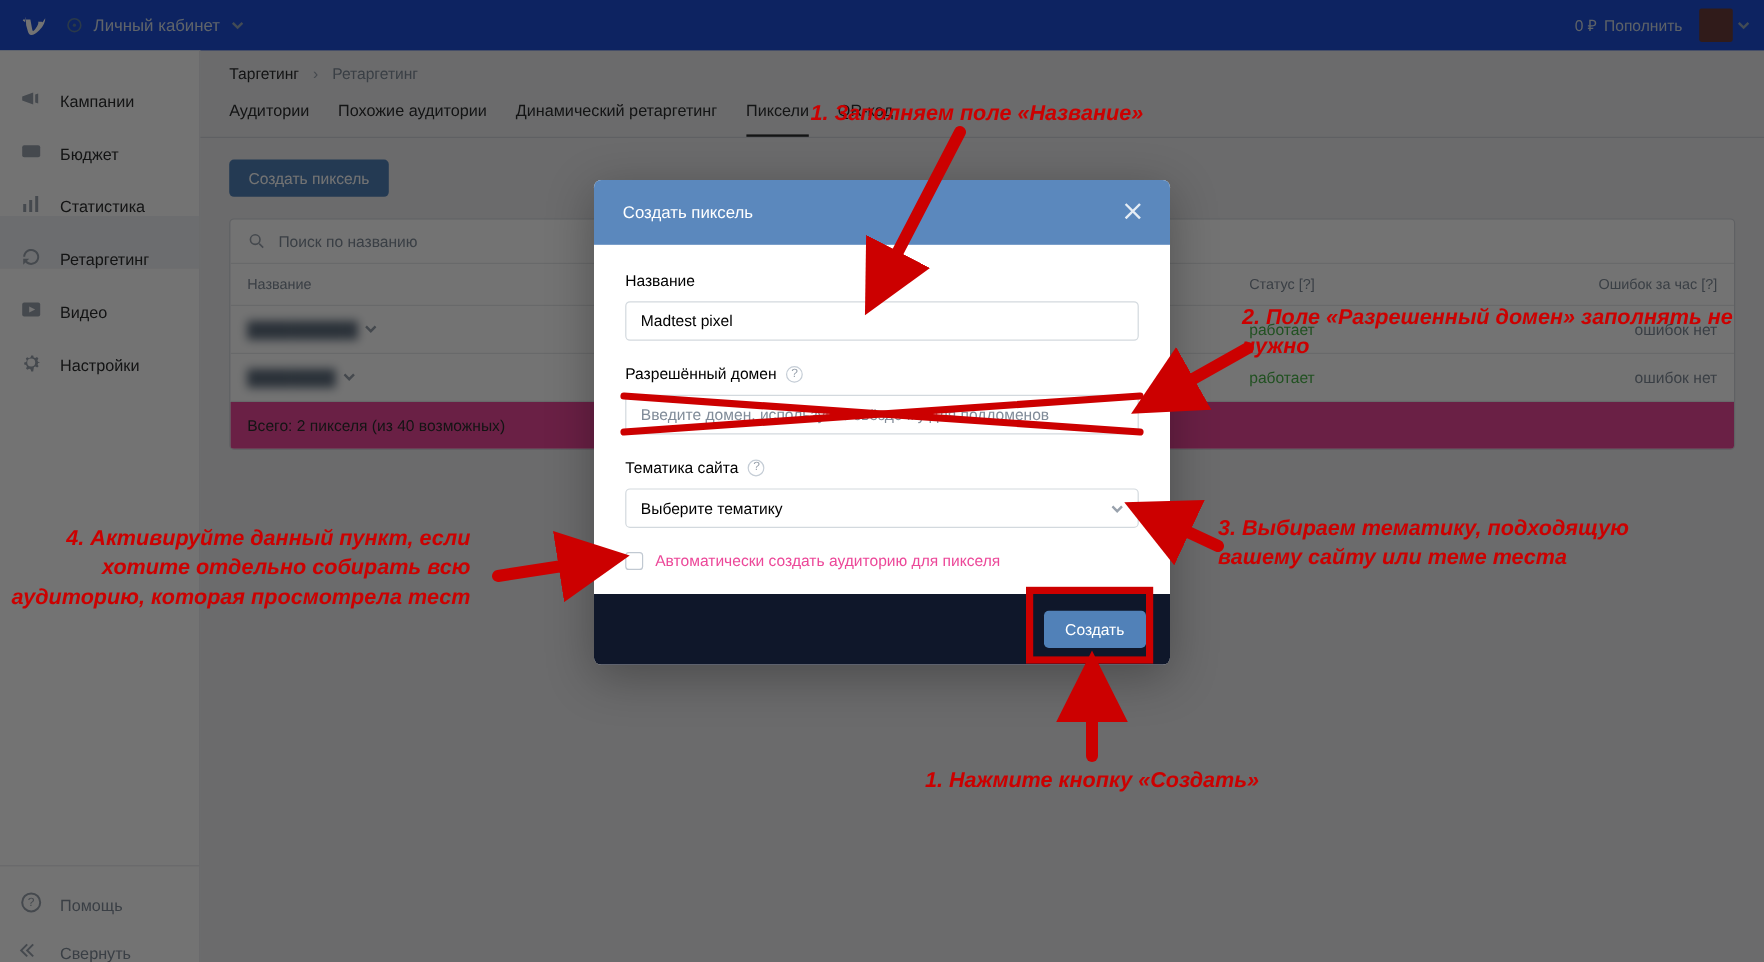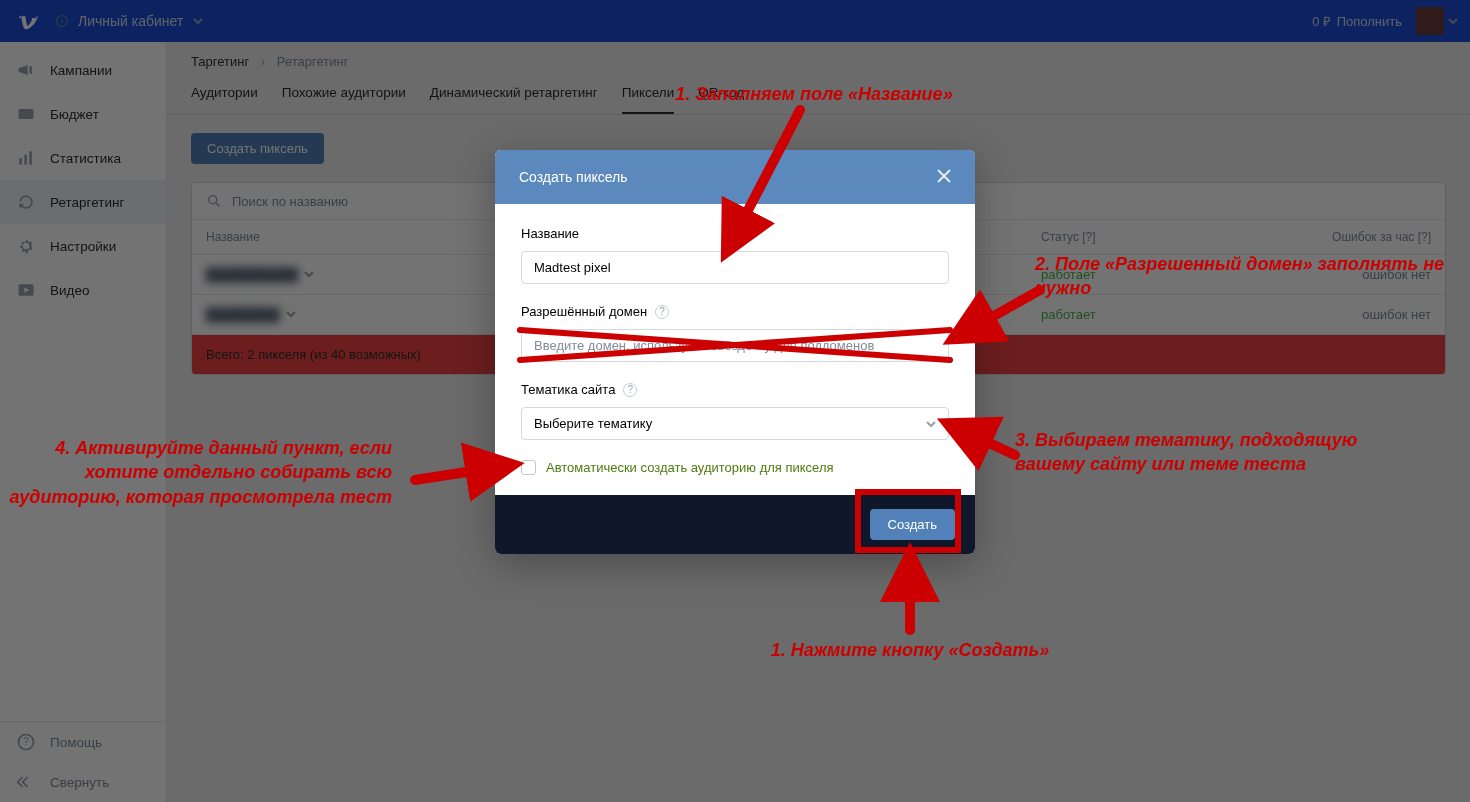--- a/index.html
+++ b/index.html
@@ -36,21 +36,21 @@
   .layout { display:flex; height: calc(802px - 42px); }
   .sidebar {
     width: 167px;
     background:#ffffff;
     border-right:1px solid #e7e8ec;
     display:flex;
     flex-direction:column;
   }
   .sidebar .menu { padding-top: 6px; flex:1;}
   .sidebar .menu-item {
-    display:flex; align-items:center;
+    display:flex; align-items:flex-end;
     height:44px; padding:0 16px;
     font-size:13.5px; color:#2c2d2e; cursor:pointer;
   }
   .sidebar .menu-item svg { width:20px; height:20px; margin-right:14px; fill:#99a2ad;}
   .sidebar .menu-item.active { background:#f0f2f5;}
   .sidebar .bottom { border-top:1px solid #e7e8ec; }
   .sidebar .bottom .menu-item { height:40px; color:#818c99;}
   .sidebar .bottom .menu-item svg{ fill:#99a2ad;}
 
   
@@ -80,21 +80,21 @@
   .col-status { width:260px;}
   .col-errors { width:130px; text-align:right;}
   .datarow {
     display:flex; align-items:center; padding:12px 14px; border-bottom:1px solid #e7e8ec;
     font-size:13px;
   }
   .datarow .blur { filter: blur(4px); color:#5c6b7c;}
   .datarow .chev { margin-left:6px; fill:#99a2ad; width:10px; height:10px;}
   .datarow .status-ok{ color:#4bb34b;}
   .datarow .err-ok{ color:#818c99; text-align:right;}
-  .footrow { padding:12px 14px; font-size:13px; color:#2c2d2e; background:#ef4444;}
+  .footrow { padding:12px 14px; font-size:13px; color:#2c2d2e; background:#ec4899;}
 
   
   .overlay {
     position:absolute; inset:0; background:rgba(0,0,0,0.55);
     z-index:5;
   }
   .modal {
     position:absolute; z-index:6;
     left: 495px; top:150px; width:480px;
     background:#fff; border-radius:6px; overflow:hidden;
@@ -115,21 +115,21 @@
     border:1px solid #c5cdd6;
   }
   .text-input, .select-input {
     width:100%; border:1px solid #d3d9de; border-radius:4px;
     padding:8px 12px; font-size:13px; color:#000; background:#fff;
     margin-bottom:20px; outline:none;
   }
   .text-input::placeholder{ color:#818c99;}
   .select-input { display:flex; align-items:center; justify-content:space-between; cursor:pointer; color:#000;}
   .select-input svg { width:10px; height:10px; fill:#99a2ad;}
-  .checkbox-row { display:flex; align-items:center; gap:10px; font-size:13px; color:#4d7c0f; }
+  .checkbox-row { display:flex; align-items:center; gap:10px; font-size:13px; color:#ec4899; }
   .checkbox-row .box { width:15px; height:15px; border:1px solid #c1c9d2; border-radius:3px; background:#fff;}
   .modal-foot {
     background:#0f172a; padding:14px 20px; display:flex; justify-content:flex-end;
   }
   .btn-create {
     background:#5181b8; color:#fff; border:0; border-radius:4px;
     font-size:13px; padding:8px 18px; cursor:pointer;
   }
 
   
@@ -199,30 +199,30 @@
         <span>Статистика</span>
       </div>
       <div class="menu-item active">
         <svg viewBox="0 0 24 24">
             <path d="M4 12a8 8 0 1 1 2.3 5.7L4 20v-6h6l-2.3 2.3A6 6 0 1 0 6 12H4z"></path>
           </svg>
         <span>Ретаргетинг</span>
       </div>
       <div class="menu-item">
         <svg viewBox="0 0 24 24">
-            <path d="M12 8a4 4 0 1 0 0 8 4 4 0 0 0 0-8zm9 4l-2 .5a7 7 0 0 1-.6 1.5l1 1.8-1.4 1.4-1.8-1a7 7 0 0 1-1.5.6L14 21h-2l-.5-2a7 7 0 0 1-1.5-.6l-1.8 1-1.4-1.4 1-1.8A7 7 0 0 1 7 14.5L5 14v-2l2-.5A7 7 0 0 1 7.6 10l-1-1.8L8 6.8l1.8 1A7 7 0 0 1 11.3 7L12 5h2l.5 2a7 7 0 0 1 1.5.6l1.8-1 1.4 1.4-1 1.8a7 7 0 0 1 .6 1.5L21 12z"></path>
-          </svg>
-        <span>Настройки</span>
-      </div>
-      <div class="menu-item">
-        <svg viewBox="0 0 24 24">
             <rect x="3" y="5" width="18" height="14" rx="2"></rect>
             <path d="M10 9l6 3-6 3z" fill="#fff"></path>
           </svg>
         <span>Видео</span>
+      </div>
+      <div class="menu-item">
+        <svg viewBox="0 0 24 24">
+            <path d="M12 8a4 4 0 1 0 0 8 4 4 0 0 0 0-8zm9 4l-2 .5a7 7 0 0 1-.6 1.5l1 1.8-1.4 1.4-1.8-1a7 7 0 0 1-1.5.6L14 21h-2l-.5-2a7 7 0 0 1-1.5-.6l-1.8 1-1.4-1.4 1-1.8A7 7 0 0 1 7 14.5L5 14v-2l2-.5A7 7 0 0 1 7.6 10l-1-1.8L8 6.8l1.8 1A7 7 0 0 1 11.3 7L12 5h2l.5 2a7 7 0 0 1 1.5.6l1.8-1 1.4 1.4-1 1.8a7 7 0 0 1 .6 1.5L21 12z"></path>
+          </svg>
+        <span>Настройки</span>
       </div>
     </div>
     <div class="bottom">
       <div class="menu-item">
         <svg viewBox="0 0 24 24">
             <circle cx="12" cy="12" r="9" fill="none" stroke="#99a2ad" stroke-width="2"></circle>
             <text x="12" y="16" text-anchor="middle" font-size="12" fill="#99a2ad">?</text>
           </svg>
         <span>Помощь</span>
       </div>

